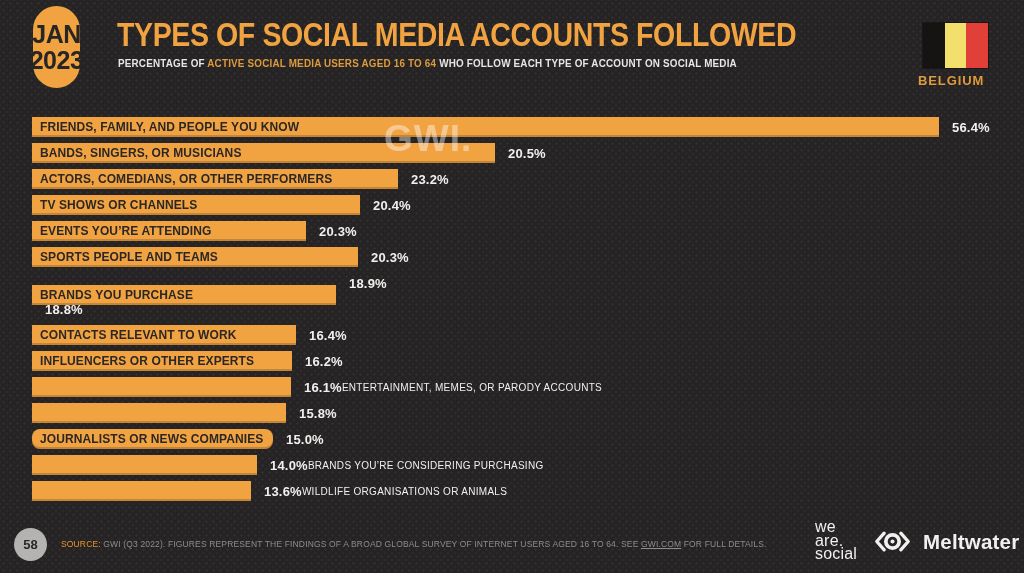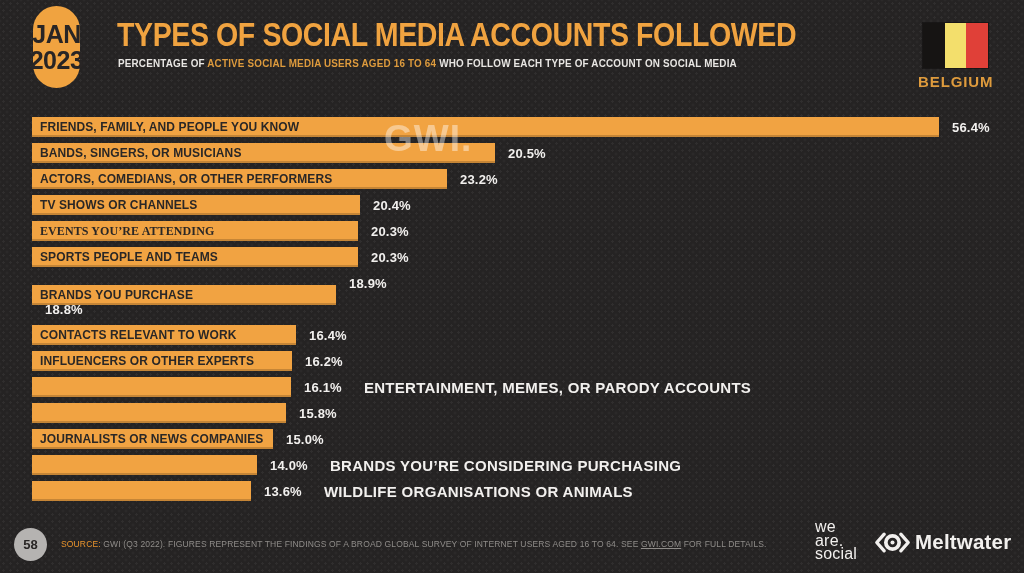--- a/index.html
+++ b/index.html
@@ -25,42 +25,42 @@
     transform:scaleX(0.84);transform-origin:left top;white-space:nowrap;
   }
   .subtitle{
     position:absolute;left:118px;top:57px;font-size:10.5px;font-weight:700;
     color:#E8E6E3;letter-spacing:0.2px;white-space:nowrap;
     transform:scaleX(0.94);transform-origin:left top;
   }
   .subtitle .hl{color:#DE9B3D;}
   .flag{position:absolute;left:923px;top:23px;width:65px;height:45px;display:flex;box-shadow:0 0 0 1px rgba(0,0,0,0.35);}
   .flag div{flex:1;}
-  .flag-label{position:absolute;left:918px;top:73px;width:75px;text-align:center;
-    font-size:15px;font-weight:800;letter-spacing:0.9px;color:#DE9B3D;}
+  .flag-label{position:absolute;left:918px;top:73px;width:75px;
+    font-size:13px;font-weight:800;letter-spacing:0.9px;color:#DE9B3D;}
   .rows{position:absolute;left:32px;top:117px;z-index:2;}
   .row{height:20px;margin-bottom:6px;display:flex;align-items:center;}
   .bar{height:20px;background:#F1A342;box-shadow:inset 0 -2px 0 rgba(0,0,0,0.18);
     display:flex;align-items:center;flex:none;}
   .bar-label{padding-left:8px;font-size:12px;font-weight:800;color:#2A2726;
     letter-spacing:0.1px;white-space:nowrap;}
   .val{margin-left:13px;font-size:13px;font-weight:700;color:#F2F0EE;letter-spacing:0.2px;white-space:nowrap;}
-  .cat-out{margin-left:22px;font-size:15px;font-weight:700;color:#F2F0EE;letter-spacing:0.3px;white-space:nowrap;}
+  .cat-out{font-size:10px;font-weight:400;color:#F2F0EE;letter-spacing:0.3px;white-space:nowrap;}
   .watermark{position:absolute;left:384px;top:118px;z-index:5;
     font-size:37px;font-weight:800;color:rgba(255,255,255,0.42);letter-spacing:1px;}
   .footer-circle{position:absolute;left:14px;top:528px;width:33px;height:33px;border-radius:50%;
     background:#B5B3B1;display:flex;align-items:center;justify-content:center;
     font-size:13px;font-weight:700;color:#2A2726;}
   .source{position:absolute;left:61px;top:539px;font-size:8.5px;color:#8F8C89;
     letter-spacing:0.15px;white-space:nowrap;}
   .source .src-label{color:#E8932C;font-weight:400;}
   .source .lnk{text-decoration:underline;}
   .was{position:absolute;left:815px;top:520px;font-size:16px;line-height:13.5px;
     font-weight:400;color:#F2F0EE;letter-spacing:0.2px;}
-  .mw{position:absolute;left:874px;top:530px;display:flex;align-items:center;gap:4px;color:#F2F0EE;}
+  .mw{position:absolute;left:874px;top:530px;display:flex;align-items:flex-start;gap:12px;color:#F2F0EE;}
   .mw-text{font-size:20.5px;font-weight:600;letter-spacing:0.2px;}
 </style>
 </head>
 <body>
 
 <div class="canvas">
 
   <div class="badge">
     <span>JAN</span>
     <span>2023</span>
@@ -86,33 +86,33 @@
         </div>
         <span class="val">56.4%</span>
       </div>
       <div class="row">
         <div class="bar" style="background: rgb(241, 163, 66); width: 463px;">
           <span class="bar-label">BANDS, SINGERS, OR MUSICIANS</span>
         </div>
         <span class="val">20.5%</span>
       </div>
       <div class="row">
-        <div class="bar" style="background: rgb(241, 163, 66); width: 415px;">
+        <div class="bar" style="background: rgb(241, 163, 66); width: 366px;">
           <span class="bar-label">ACTORS, COMEDIANS, OR OTHER PERFORMERS</span>
         </div>
         <span class="val">23.2%</span>
       </div>
       <div class="row">
         <div class="bar" style="background: rgb(241, 163, 66); width: 328px;">
           <span class="bar-label">TV SHOWS OR CHANNELS</span>
         </div>
         <span class="val">20.4%</span>
       </div>
       <div class="row">
-        <div class="bar" style="background: rgb(241, 163, 66); width: 326px; font-family: Liberation Serif, serif;">
+        <div class="bar" style="background: rgb(241, 163, 66); width: 274px;">
           <span class="bar-label">EVENTS YOU’RE ATTENDING</span>
         </div>
         <span class="val">20.3%</span>
       </div>
       <div class="row">
         <div class="bar" style="background: rgb(241, 163, 66); width: 326px;">
           <span class="bar-label">SPORTS PEOPLE AND TEAMS</span>
         </div>
         <span class="val">20.3%</span>
       </div>
@@ -140,21 +140,21 @@
       <div class="row">
         <div class="bar" style="background: rgb(241, 163, 66); width: 259px;"></div>
         <span class="val">16.1%</span>
         <span class="cat-out">ENTERTAINMENT, MEMES, OR PARODY ACCOUNTS</span>
       </div>
       <div class="row">
         <div class="bar" style="background: rgb(241, 163, 66); width: 254px;"></div>
         <span class="val">15.8%</span>
       </div>
       <div class="row">
-        <div class="bar" style="background: rgb(241, 163, 66); width: 241px;">
+        <div class="bar" style="background: rgb(241, 163, 66); width: 241px; border-radius: 8px;">
           <span class="bar-label">JOURNALISTS OR NEWS COMPANIES</span>
         </div>
         <span class="val">15.0%</span>
       </div>
       <div class="row">
         <div class="bar" style="background: rgb(241, 163, 66); width: 225px;"></div>
         <span class="val">14.0%</span>
         <span class="cat-out">BRANDS YOU’RE CONSIDERING PURCHASING</span>
       </div>
       <div class="row">

